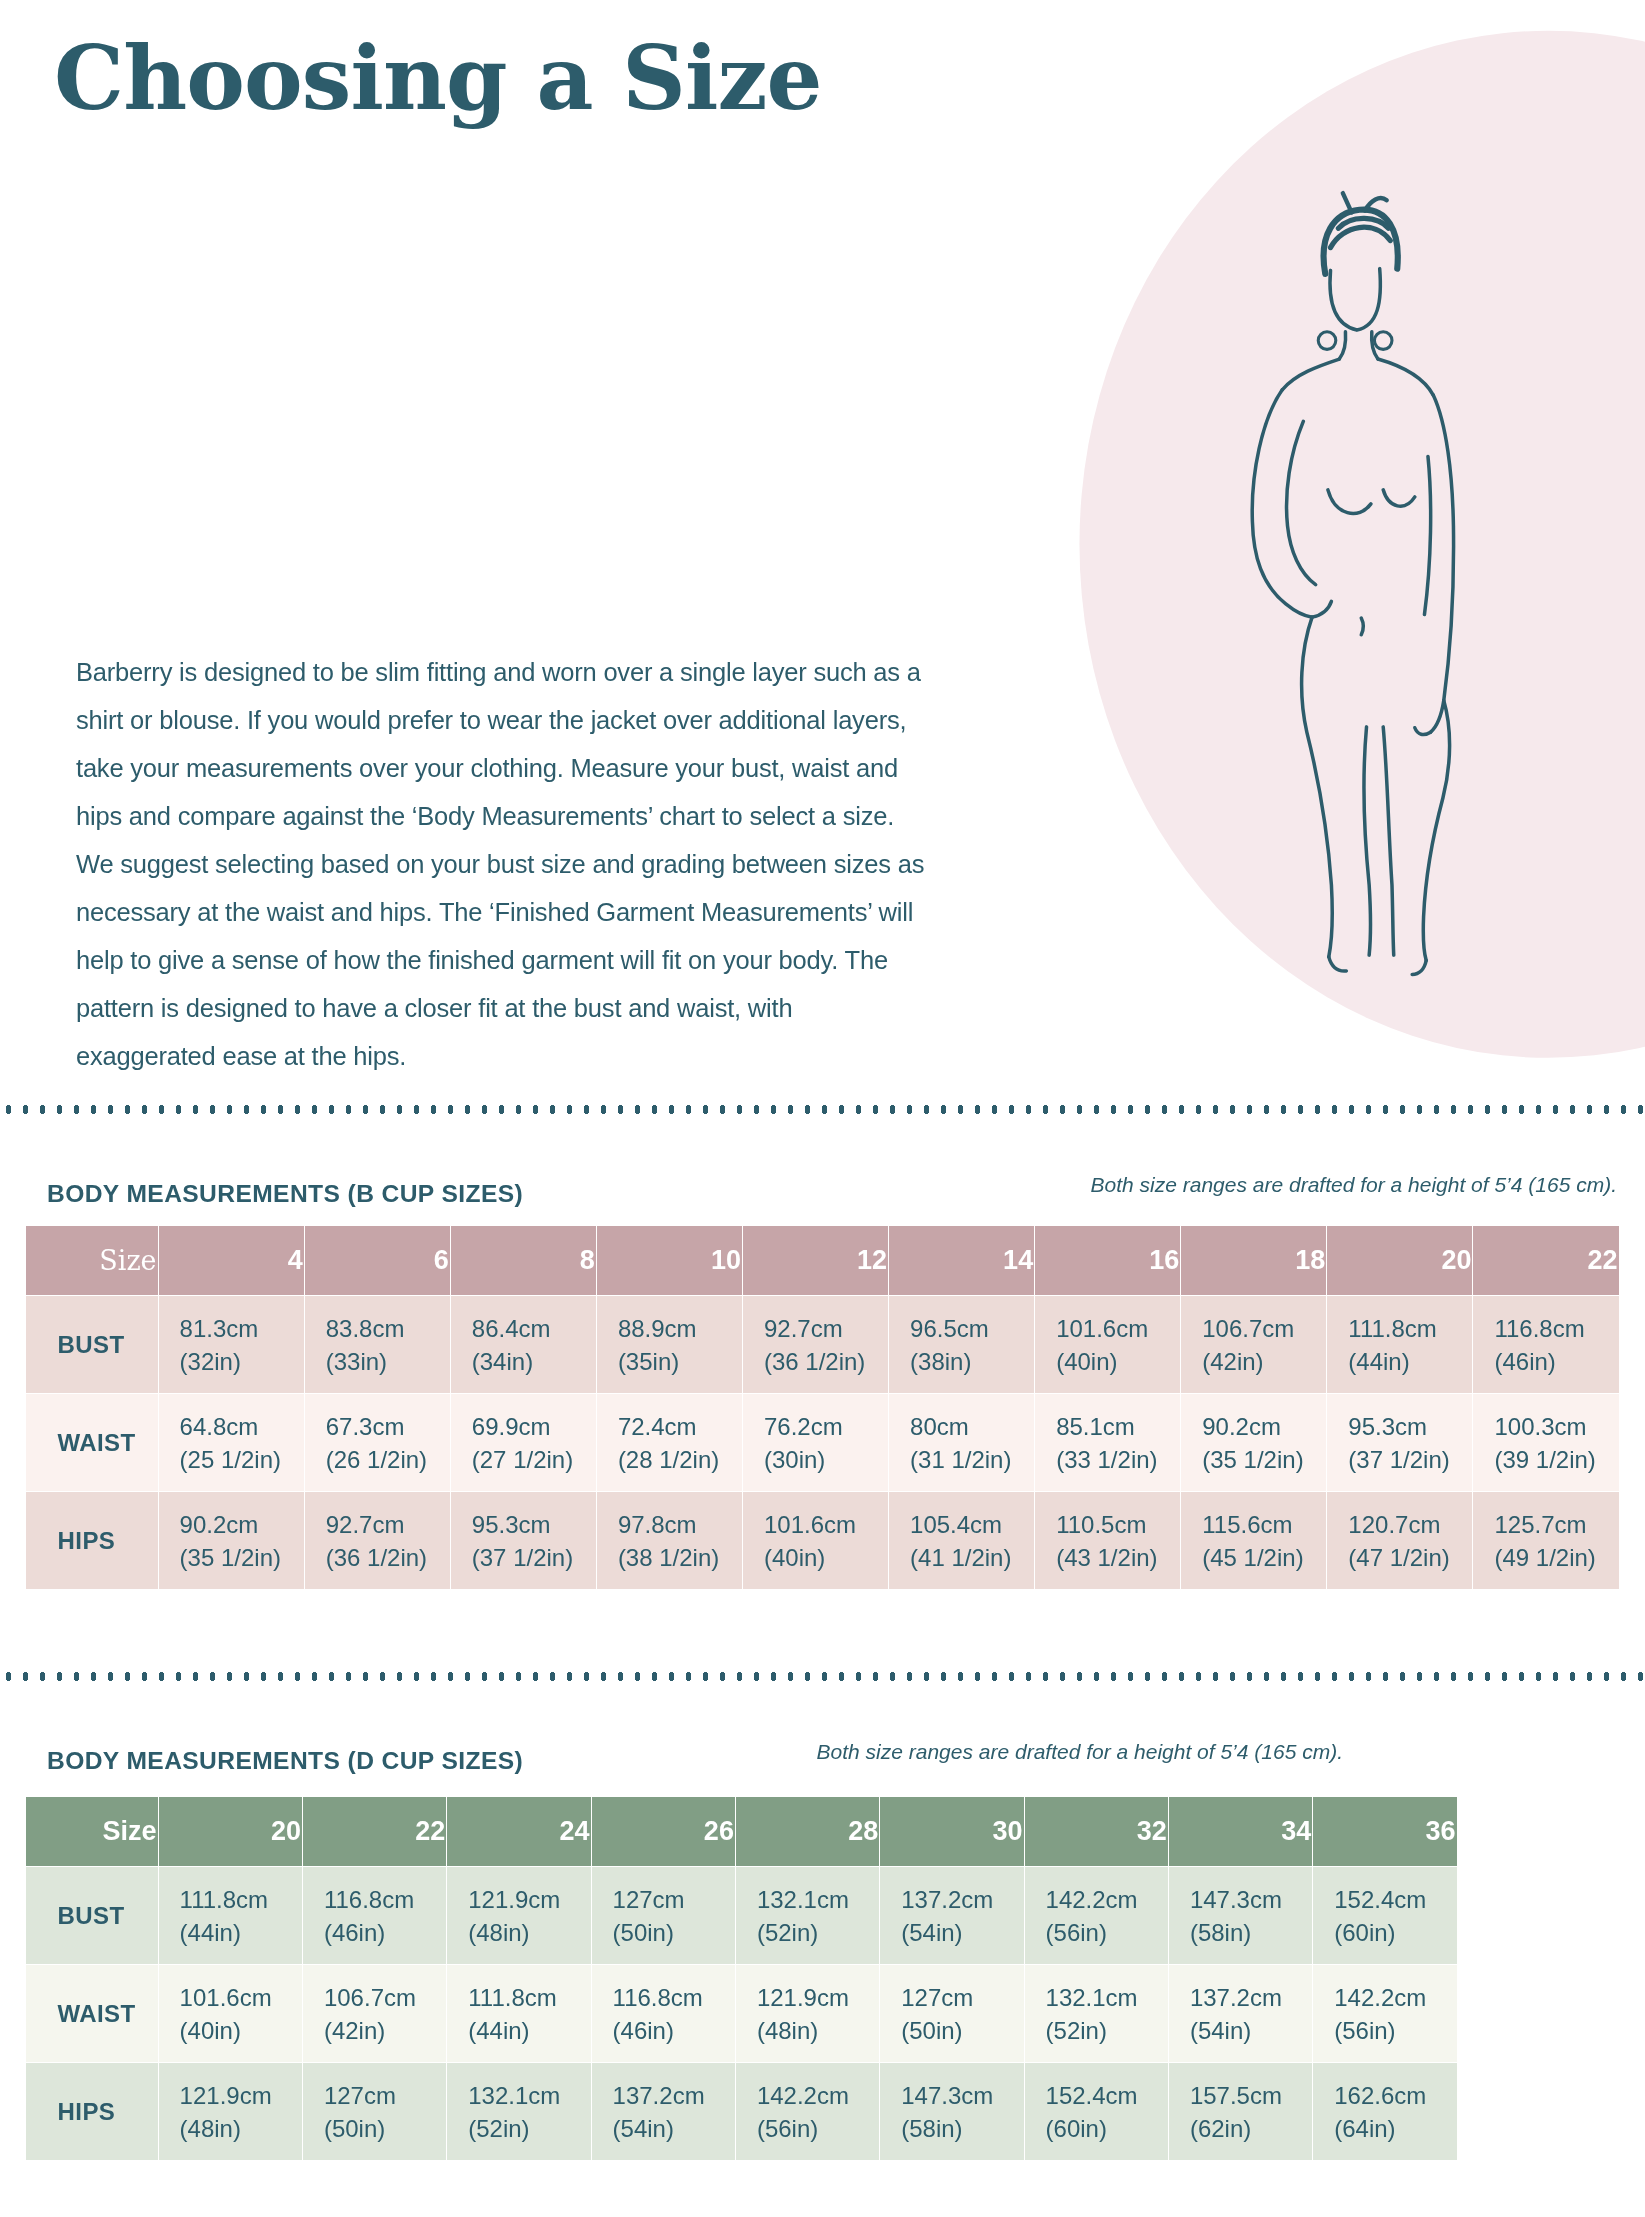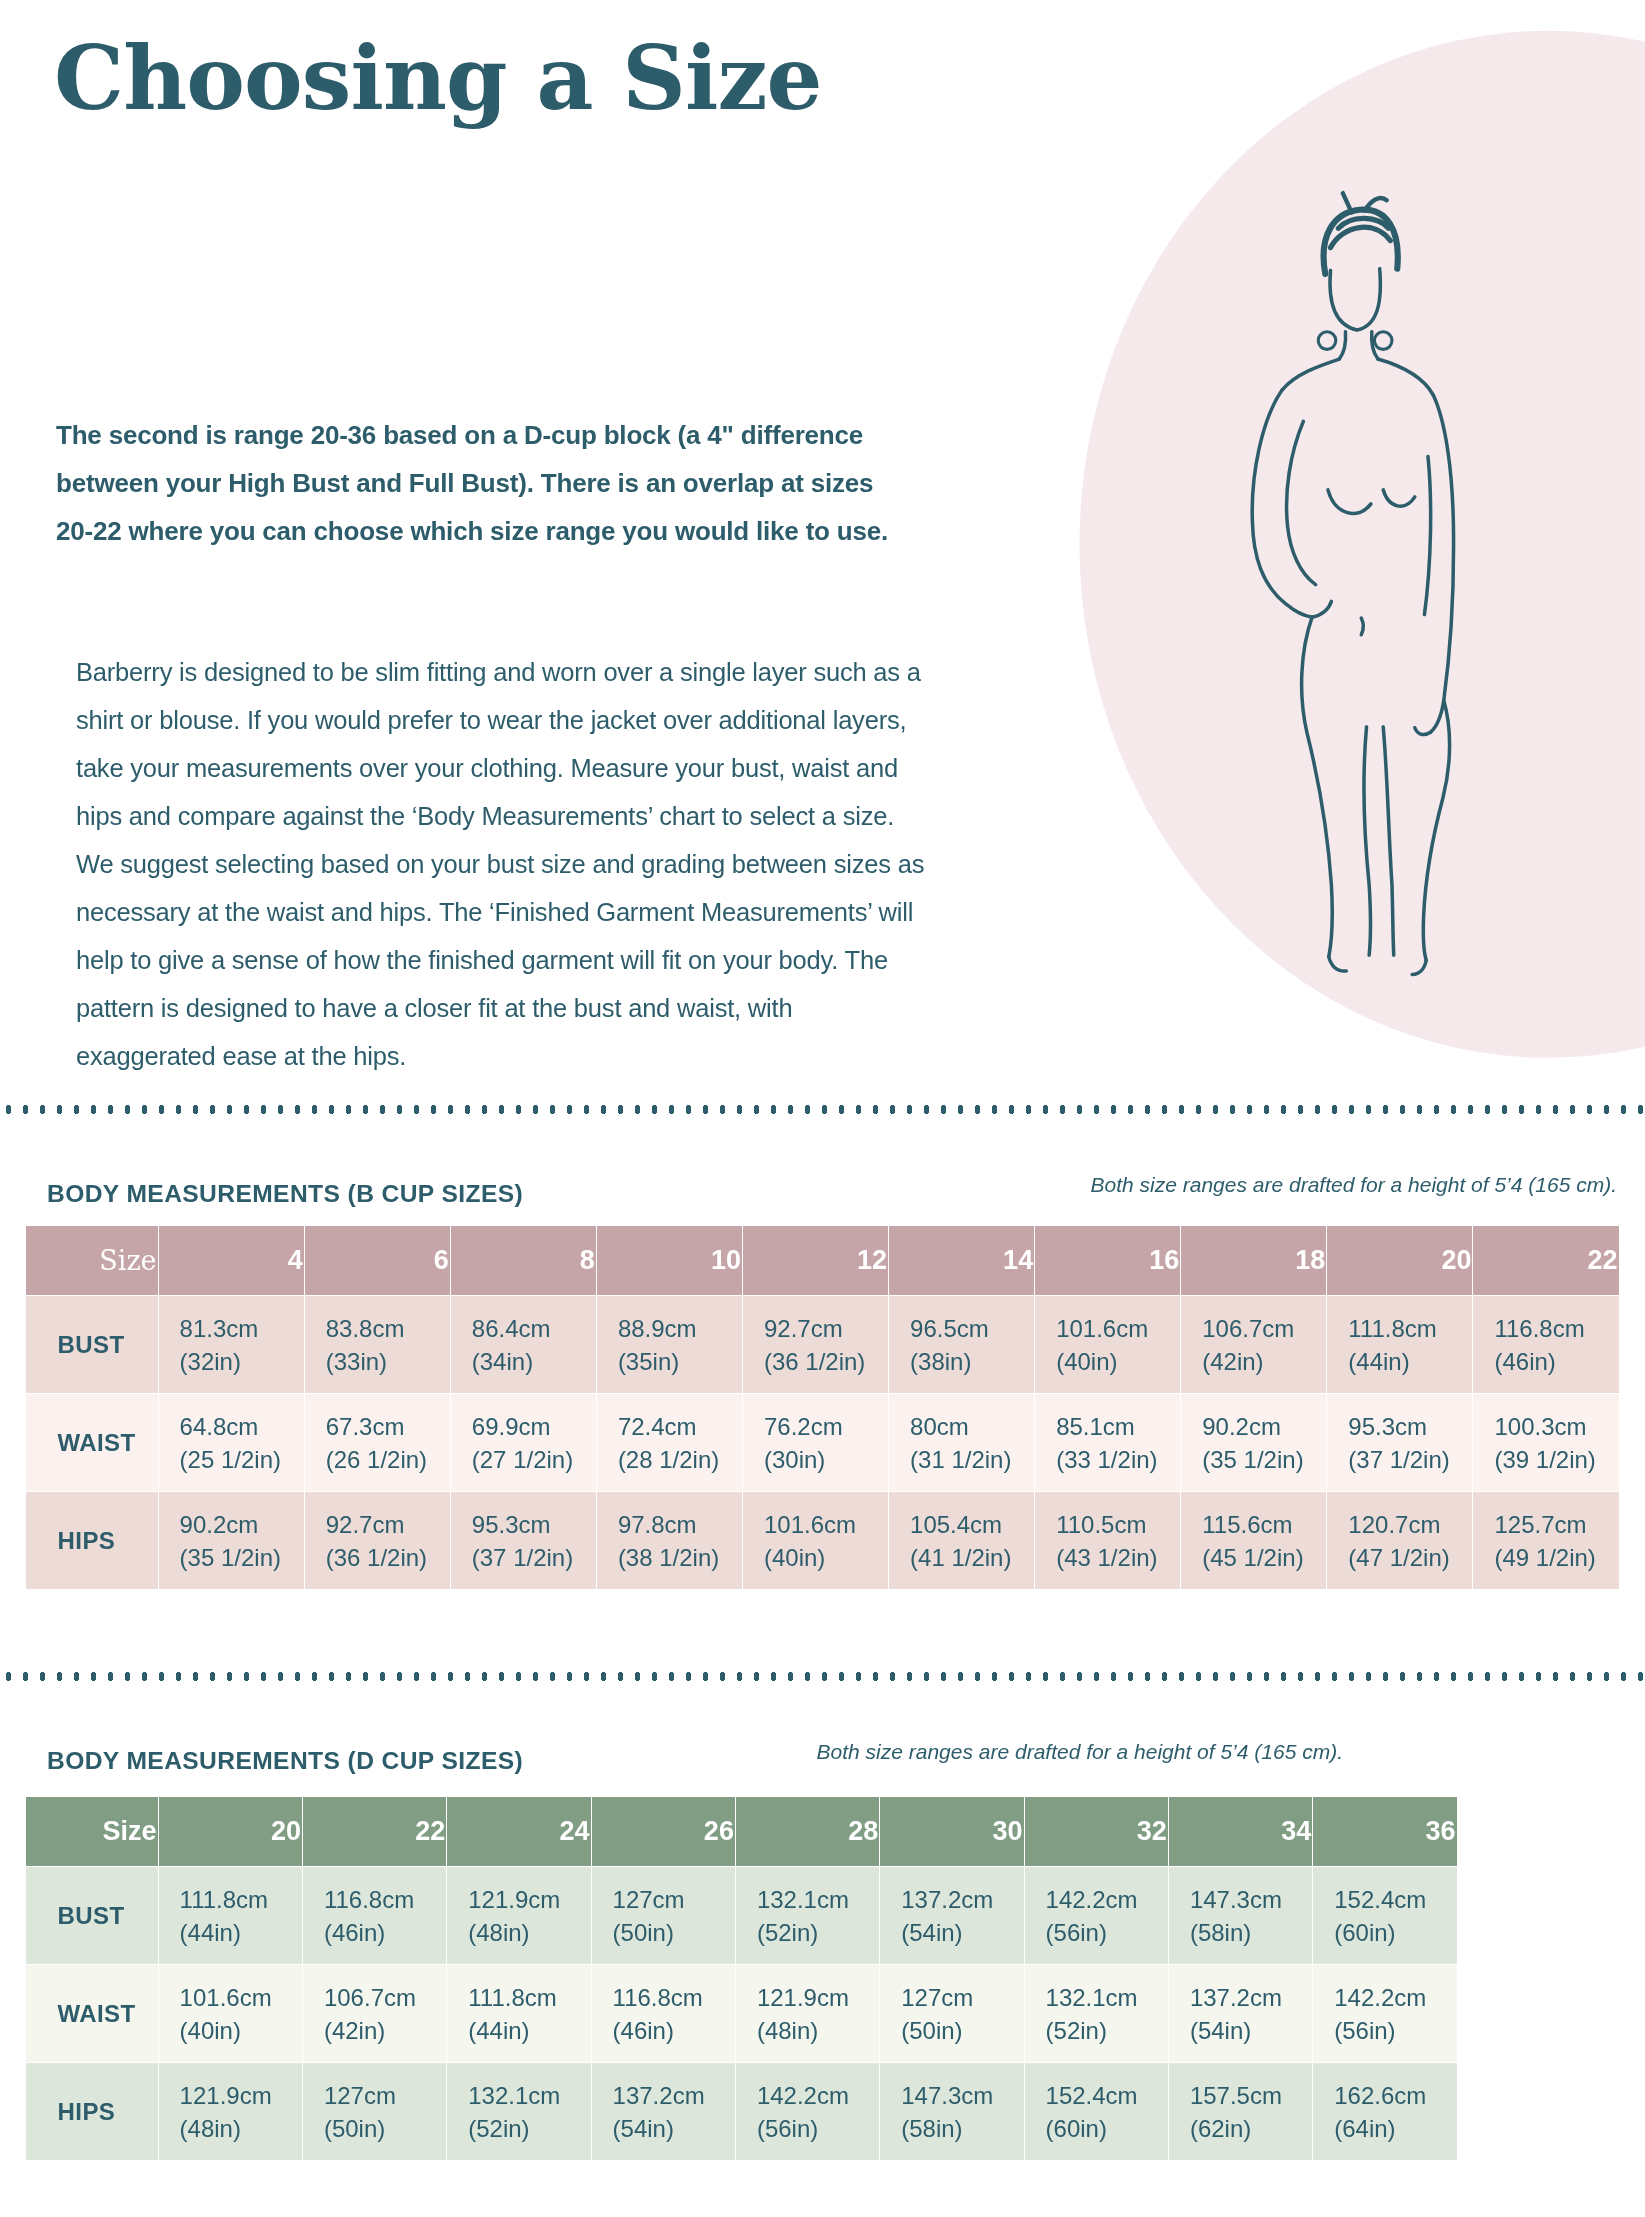--- a/index.html
+++ b/index.html
@@ -140,21 +140,20 @@
       <path d="M421 798 C430 829 430 869 420 909 C408 954 400 1000 398 1044 C397 1069 398 1084 401 1094"></path>
       <path d="M333 828 C328 884 330 948 336 1008 C338 1040 338 1068 336 1088"></path>
       <path d="M352 828 C357 884 358 948 362 1008 C363 1040 363 1068 364 1088"></path>
       <path d="M290 1090 C293 1101 300 1107 310 1106"></path>
       <path d="M401 1094 C399 1104 393 1110 385 1110"></path>
     </g>
   </svg>
 
   <h1 class="title">Choosing a Size</h1>
 
-  <p class="para bold p2">The second is range 20-36 based on a D-cup block (a 4" difference between your High Bust and Full Bust). There is an overlap at sizes 20-22 where you can choose which size range you would like to use.</p>
   <p class="para p3">Barberry is designed to be slim fitting and worn over a single layer such as a shirt or blouse. If you would prefer to wear the jacket over additional layers, take your measurements over your clothing. Measure your bust, waist and hips and compare against the ‘Body Measurements’ chart to select a size. We suggest selecting based on your bust size and grading between sizes as necessary at the waist and hips. The ‘Finished Garment Measurements’ will help to give a sense of how the finished garment will fit on your body. The pattern is designed to have a closer fit at the bust and waist, with exaggerated ease at the hips.</p>
 
   <div class="divider d1"></div>
 
   <h2 class="tbl-heading h-b">BODY MEASUREMENTS (B CUP SIZES)</h2>
   <div class="note n-b">Both size ranges are drafted for a height of 5’4 (165 cm).</div>
   <table class="tbl tbl-b">
       <colgroup>
         <col style="width: 133px;">
         <col>

